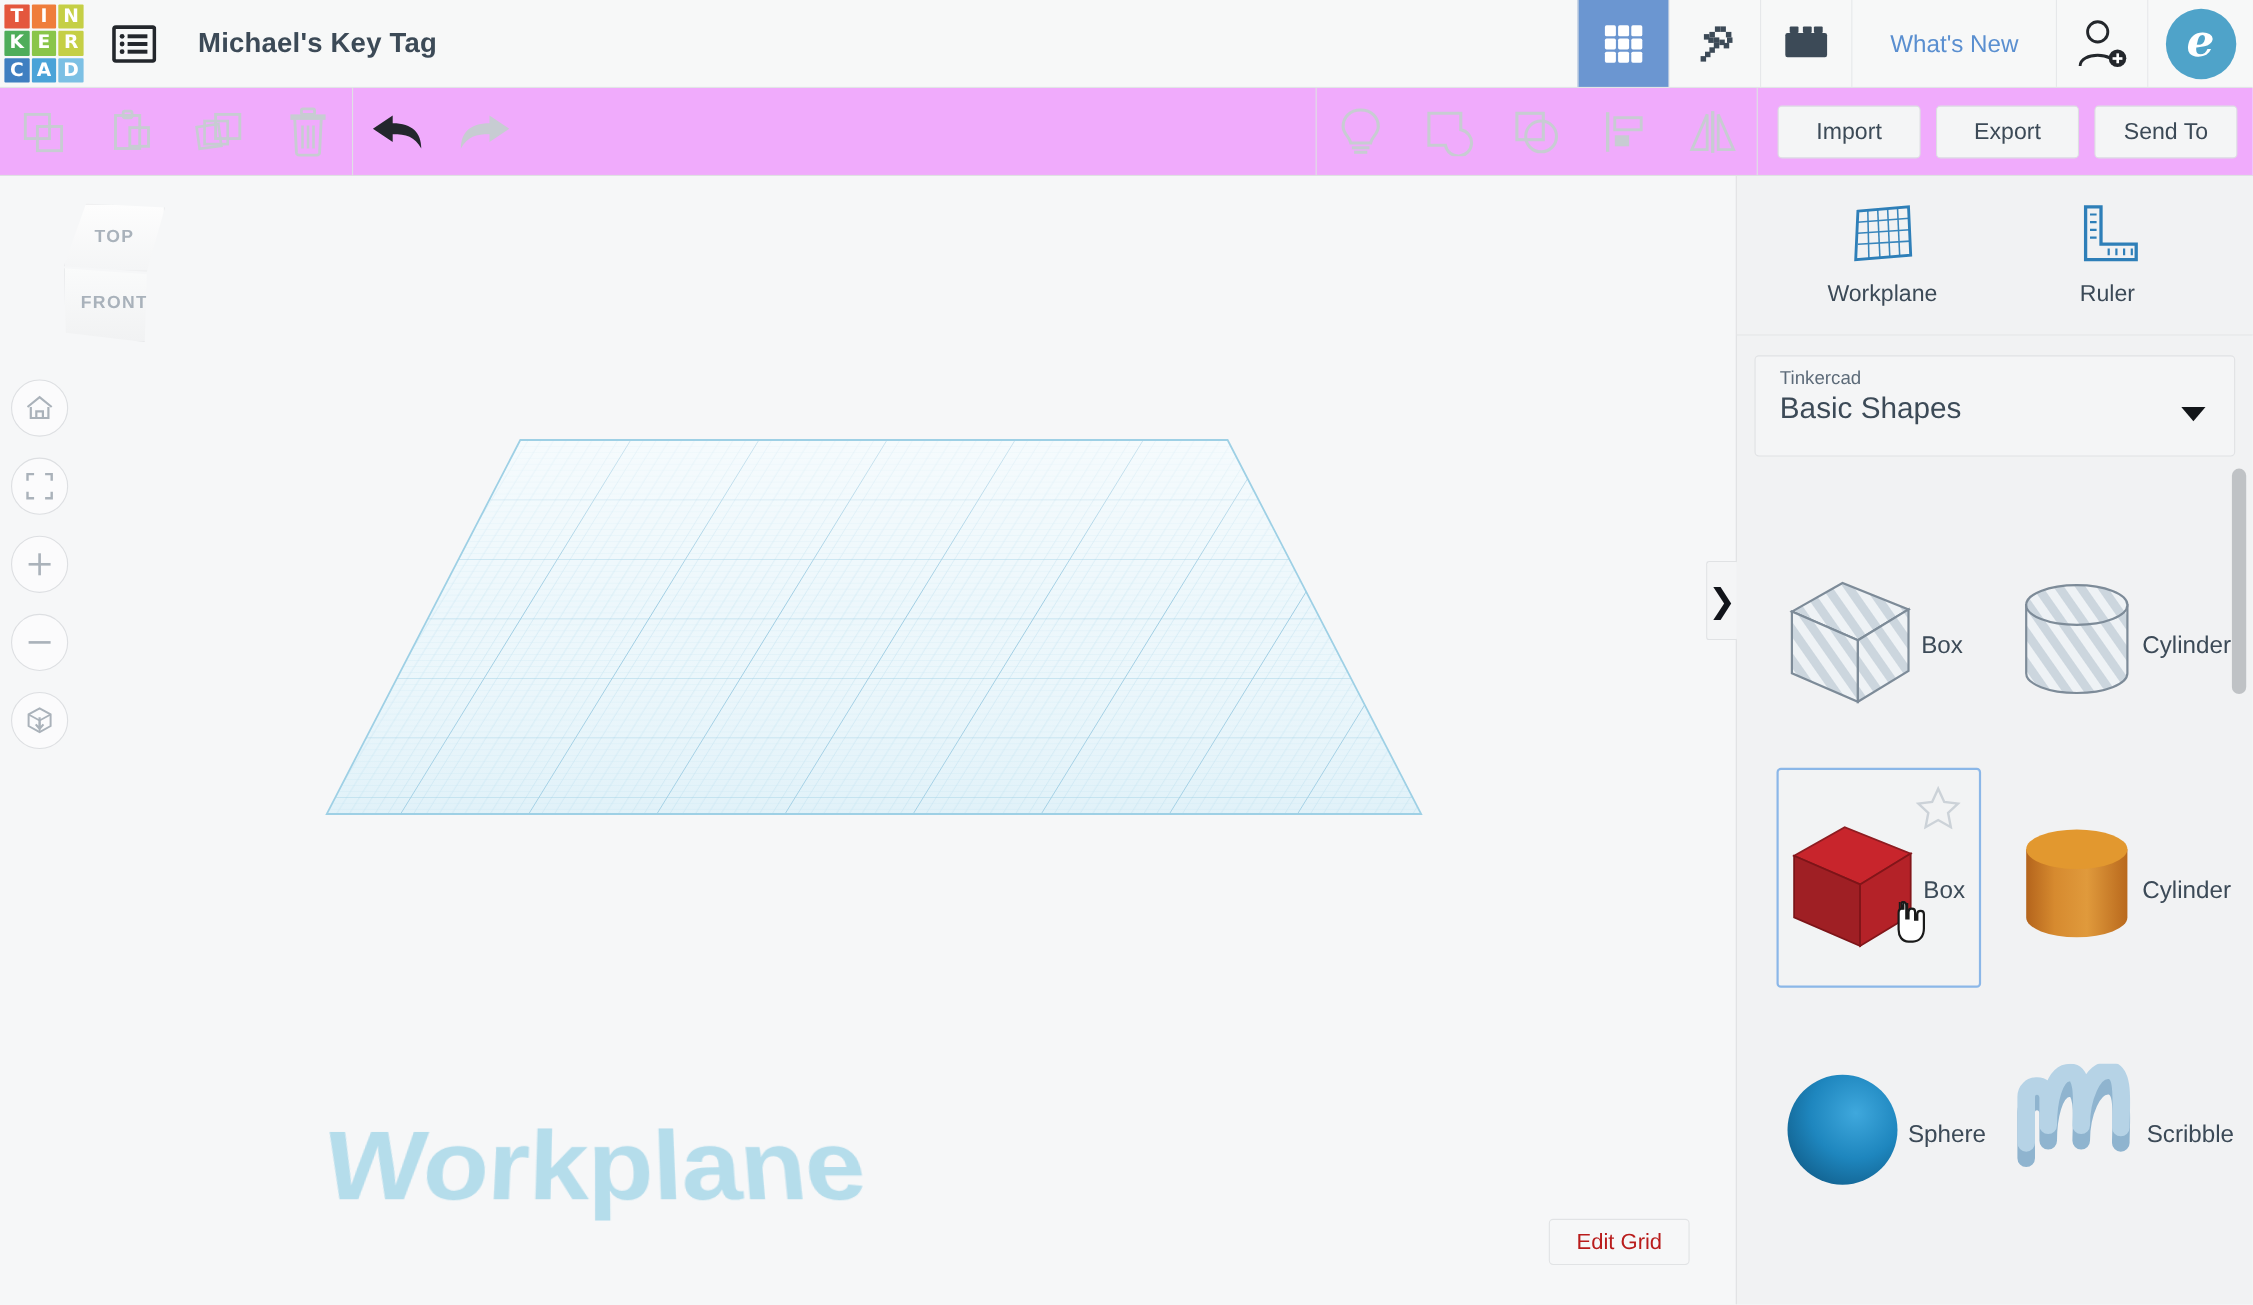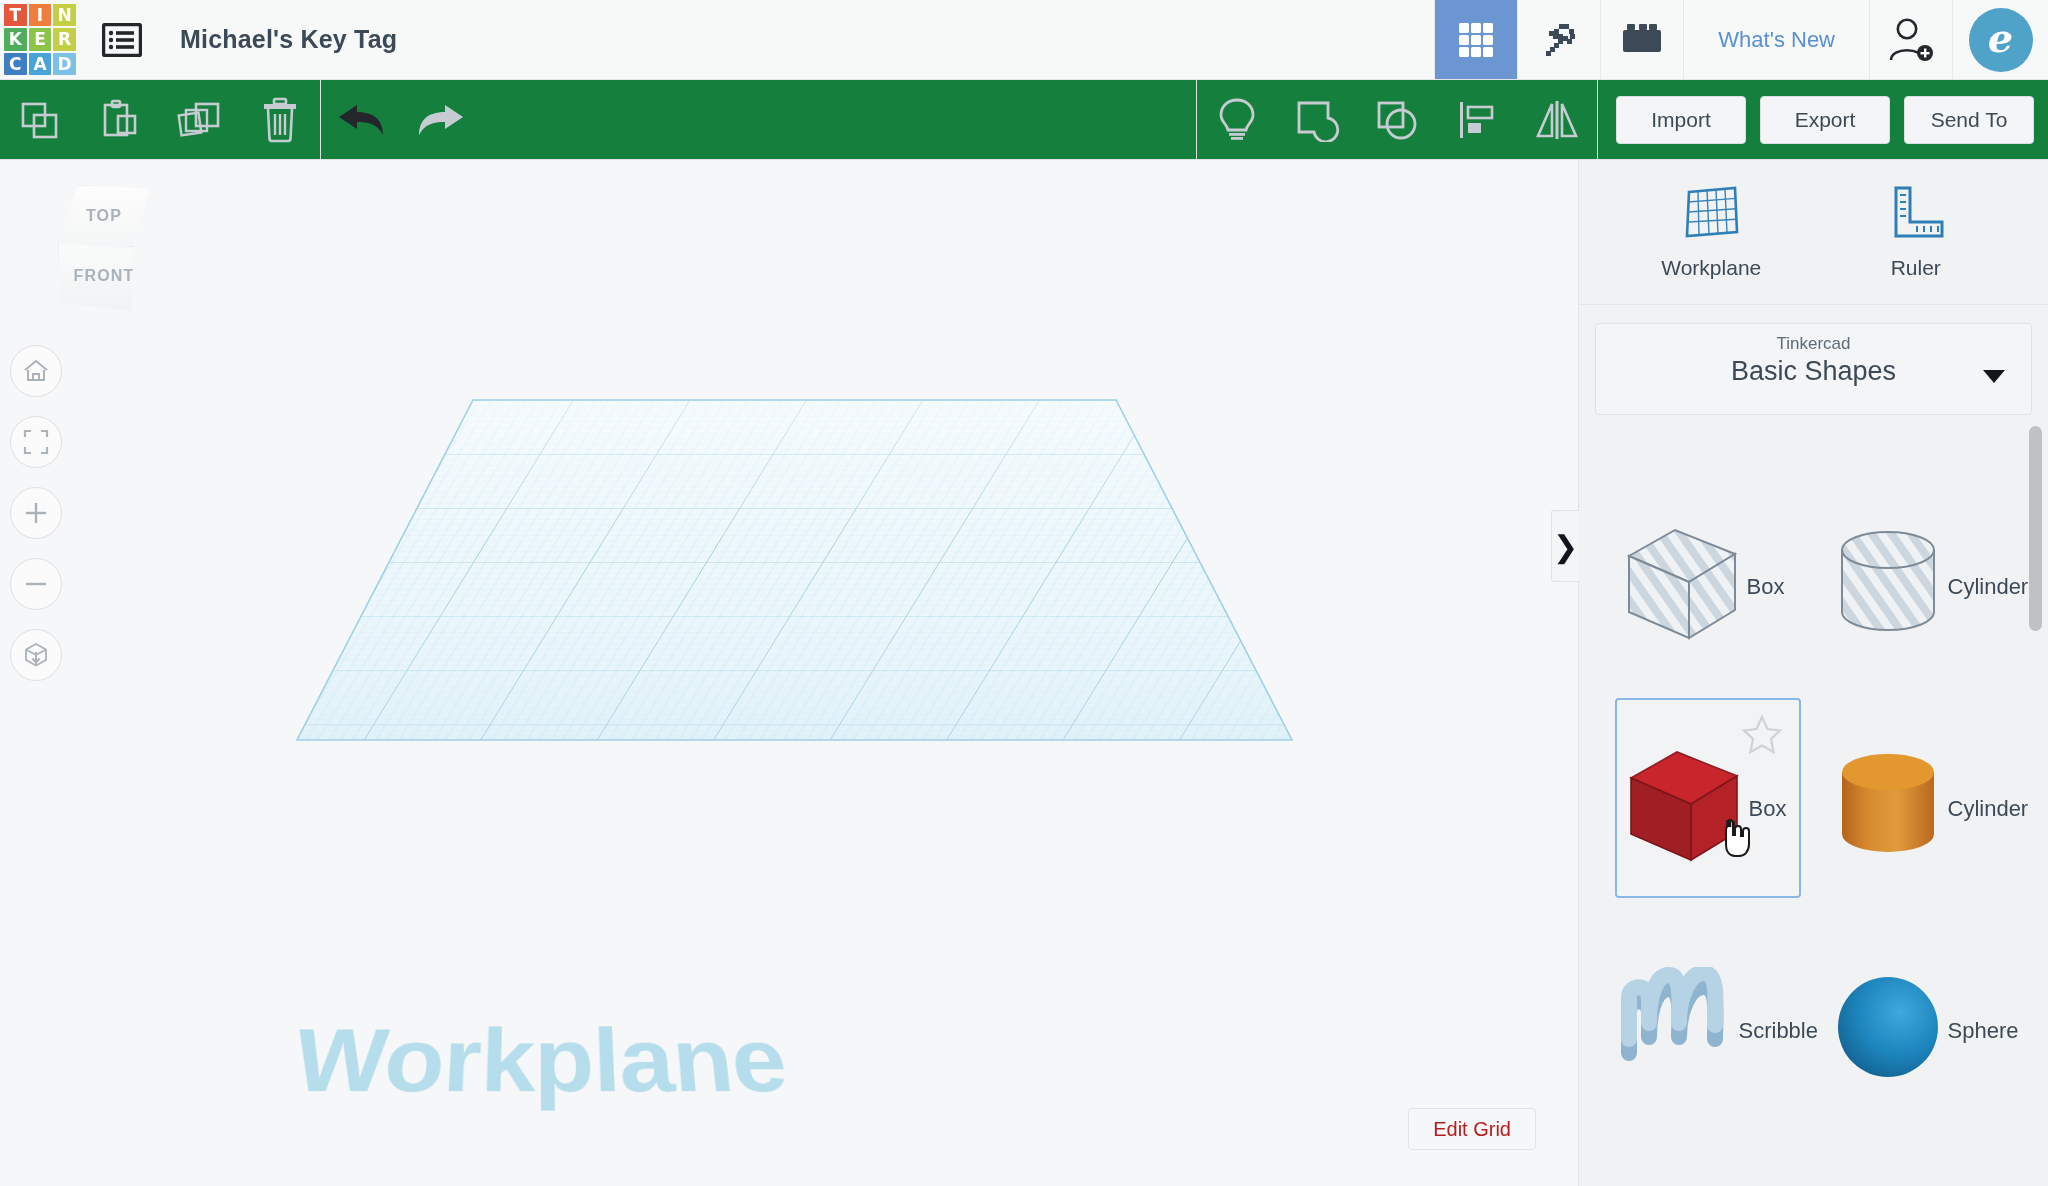--- a/index.html
+++ b/index.html
@@ -62,21 +62,21 @@
     background: #4fa3c9;
     display: flex; align-items: center; justify-content: center;
     color: #fff; font-size: 40px; font-style: italic;
     font-family: "DejaVu Serif", serif; font-weight: bold;
     padding-bottom: 4px;
   }
 
   
   .toolbar {
     position: absolute; left: 0; top: 80px; width: 2048px; height: 80px;
-    background: #15803d; border-bottom: 1px solid #dfe1e3;
+    background: #f0abfc; border-bottom: 1px solid #dfe1e3;
     display: flex; align-items: center;
   }
   .tool-group { display: flex; align-items: center; height: 80px; }
   .tool-btn {
     width: 80px; height: 80px; display: flex; align-items: center; justify-content: center;
     cursor: pointer;
   }
   .divider-v { width: 1px; height: 80px; background: #dfe1e3; }
   .spacer { flex: 1; }
   .push-btn {
@@ -153,21 +153,21 @@
     padding: 0 30px; border-bottom: 1px solid #e4e6e8; background: #f1f2f3;
   }
   .panel-tool {
     display: flex; flex-direction: column; align-items: center; gap: 12px; cursor: pointer;
     width: 150px;
   }
   .panel-tool-label { font-size: 21px; color: #3c4a57; }
   .shape-select {
     margin: 18px 16px 0 16px; height: 92px;
     background: #f4f5f6; border: 1px solid #e0e2e4; border-radius: 4px;
-    padding: 10px 22px; position: relative; cursor: pointer; text-align: center;
+    padding: 10px 22px; position: relative; cursor: pointer;
   }
   .shape-select .lbl-small { font-size: 17px; color: #5d6b79; }
   .shape-select .lbl-big { font-size: 27px; color: #3c4a57; margin-top: 2px; }
   .caret-down {
     position: absolute; right: 26px; top: 46px;
     width: 0; height: 0; border-left: 11px solid transparent;
     border-right: 11px solid transparent; border-top: 13px solid #13161a;
   }
   .shape-grid {
     position: absolute; left: 0; top: 300px; width: 470px; height: 726px;
@@ -596,39 +596,39 @@
               <ellipse cx="60" cy="30" rx="46" ry="18" fill="#e2982f"></ellipse>
             </svg>
           </div>
           <div class="shape-name">Cylinder</div>
         </div>
       </div>
 
       <div class="shape-row" style="margin-top:22px">
         <div class="shape-cell">
           <div class="shape-art">
-            <svg width="124" height="120" viewBox="0 0 124 120">
-              <path d="M14 86 L14 44 C14 32 32 30 34 44 L34 70 C34 52 38 22 54 22 C68 22 64 54 64 70 C64 46 74 18 90 20 C104 22 100 52 100 72" fill="none" stroke="#8fb4cf" stroke-width="16" stroke-linecap="round" stroke-linejoin="round"></path>
-              <path d="M14 72 L14 30 C14 18 32 16 34 30 L34 56 C34 38 38 8 54 8 C68 8 64 40 64 56 C64 32 74 4 90 6 C104 8 100 38 100 58" fill="none" stroke="#b6d3e6" stroke-width="16" stroke-linecap="round" stroke-linejoin="round"></path>
-            </svg>
-          </div>
-          <div class="shape-name">Scribble</div>
-        </div>
-
-        <div class="shape-cell">
-          <div class="shape-art">
             <svg width="120" height="120" viewBox="0 0 120 120">
               <defs>
                 <radialGradient id="sphBlue" cx="62%" cy="35%" r="75%">
                   <stop offset="0%" stop-color="#3fa8dd"></stop>
                   <stop offset="55%" stop-color="#1e86be"></stop>
                   <stop offset="100%" stop-color="#115f8c"></stop>
                 </radialGradient>
               </defs>
               <circle cx="60" cy="60" r="50" fill="url(#sphBlue)"></circle>
             </svg>
           </div>
           <div class="shape-name">Sphere</div>
         </div>
+
+        <div class="shape-cell">
+          <div class="shape-art">
+            <svg width="124" height="120" viewBox="0 0 124 120">
+              <path d="M14 86 L14 44 C14 32 32 30 34 44 L34 70 C34 52 38 22 54 22 C68 22 64 54 64 70 C64 46 74 18 90 20 C104 22 100 52 100 72" fill="none" stroke="#8fb4cf" stroke-width="16" stroke-linecap="round" stroke-linejoin="round"></path>
+              <path d="M14 72 L14 30 C14 18 32 16 34 30 L34 56 C34 38 38 8 54 8 C68 8 64 40 64 56 C64 32 74 4 90 6 C104 8 100 38 100 58" fill="none" stroke="#b6d3e6" stroke-width="16" stroke-linecap="round" stroke-linejoin="round"></path>
+            </svg>
+          </div>
+          <div class="shape-name">Scribble</div>
+        </div>
       </div>
     </div>
   </div>
 </div>
 
 </body></html>

